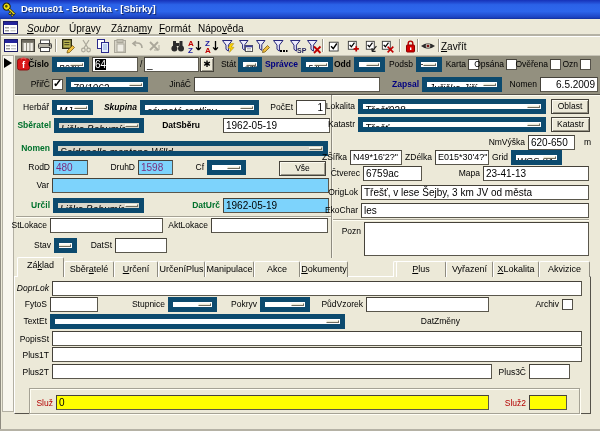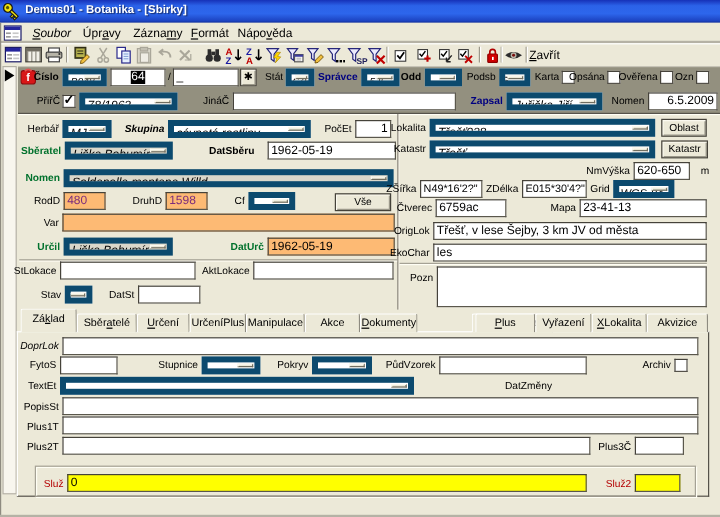--- a/index.html
+++ b/index.html
@@ -3,21 +3,21 @@
 <meta charset="utf-8">
 <style>
 html,body{margin:0;padding:0;}
 #win{position:relative;width:600px;height:431px;background:#ece9d8;font-family:"Liberation Sans",sans-serif;font-size:8.5px;color:#000;overflow:hidden;}
 .lbl{position:absolute;white-space:nowrap;line-height:15px;height:15px;}
 .b{font-weight:bold;}
 .grn{color:#00712c;font-weight:bold;}
 .navy{color:#000080;font-weight:bold;}
 .red{color:#b40000;font-weight:bold;}
 .edit{position:absolute;background:#fff;border:1px solid #5a574c;border-top-color:#45423a;border-left-color:#45423a;height:15px;box-sizing:border-box;line-height:13px;padding:0 2px;white-space:nowrap;overflow:hidden;font-size:10px;}
-.gedit{background:#fdba74;}
+.gedit{background:#7dd3fc;}
 .yedit{background:#ffff00;}
 .combo.gedit{background:#dad7ca;}
 .combo{position:absolute;background:#fff;border:5px solid #0c4a6e;height:15px;box-sizing:border-box;line-height:13px;padding:0 2px;white-space:nowrap;overflow:hidden;font-size:10px;font-style:italic;}
 .arr{position:absolute;top:1px;right:1px;bottom:1px;width:11px;background:#ece9d8;border:1px solid;border-color:#fbf9ef #716e60 #716e60 #fbf9ef;}
 .arr:after{content:"";position:absolute;left:2px;top:4px;border:3px solid transparent;border-top:4px solid #000;}
 .btn{position:absolute;background:#ece9d8;border:1px solid #45423a;box-shadow:inset 1px 1px 0 #fbf9ef,inset -1px -1px 0 #9b988a;height:15px;box-sizing:border-box;text-align:center;line-height:13px;}
 .cb{position:absolute;width:11px;height:11px;background:#fff;border:1px solid #55524a;border-top-color:#45423a;border-left-color:#45423a;box-sizing:border-box;}
 .cb.ck:after{content:"\2713";position:absolute;left:0px;top:-3px;font-size:11px;font-weight:bold;color:#000;}
 .groove{position:absolute;border-top:1px solid #a5a295;box-shadow:0 1px 0 #fffef4;}
 .vline{position:absolute;width:1px;background:#8e8b80;box-shadow:1px 0 0 #f6f4e8;}
@@ -222,21 +222,21 @@
 
 <div style="position:absolute;left:15px;top:55px;width:585px;height:40px;background:#93907f;border-top:1px solid #c6c3b6;border-bottom:1px solid #55524a;box-sizing:border-box;box-shadow:0 1px 0 #fffef4;"></div>
 
 <svg style="position:absolute;left:17px;top:56px" width="13" height="15" viewBox="0 0 14 15">
  <rect x="0.5" y="2.5" width="13" height="12" rx="2.5" fill="#d81718" stroke="#8c0d0e"></rect>
  <path d="M4 3 q3 -3 6 0" fill="none" stroke="#e8504f" stroke-width="1.6"></path>
  <text x="7" y="12" font-family="Liberation Sans" font-size="10" font-weight="bold" fill="#fff" text-anchor="middle">f</text>
 </svg>
 <div class="lbl b" style="right:551px;top:57px;">Číslo</div>
 <div class="combo" style="left:52px;top:57px;width:37px;font-size:8.5px;">B048<span class="arr"></span></div>
-<div class="edit" style="left:92px;top:57px;width:46px;text-align:center;"><span style="background:#000;color:#fff;">64</span></div>
+<div class="edit" style="left:92px;top:57px;width:46px;text-align:left;"><span style="background:#000;color:#fff;">64</span></div>
 <div class="lbl" style="left:140px;top:57px;">/</div>
 <div class="edit" style="left:144px;top:57px;width:55px;">_</div>
 <div class="btn" style="left:200px;top:57px;width:14px;font-size:9px;">✱</div>
 <div class="lbl" style="right:364px;top:57px;">Stát</div>
 <div class="combo" style="left:238px;top:57px;width:24px;font-size:7px;padding:0 1px;">CZE<span class="arr" style="width:8px"></span></div>
 <div class="lbl navy" style="right:302px;top:57px;">Správce</div>
 <div class="combo" style="left:301px;top:57px;width:32px;font-size:8.5px;">5JI<span class="arr"></span></div>
 <div class="lbl b" style="right:249px;top:57px;">Odd</div>
 <div class="combo" style="left:354px;top:57px;width:31px;">_<span class="arr"></span></div>
 <div class="lbl" style="right:187px;top:57px;">Podsb</div>
@@ -267,21 +267,21 @@
 
 <div class="lbl" style="right:551px;top:100px;">Herbář</div>
 <div class="combo" style="left:52px;top:100px;width:41px;">MJ<span class="arr"></span></div>
 <div class="lbl b" style="right:463px;top:100px;font-style:italic;">Skupina</div>
 <div class="combo" style="left:140px;top:100px;width:119px;">cévnaté rostliny<span class="arr"></span></div>
 <div class="lbl" style="right:307px;top:100px;">PočEt</div>
 <div class="edit" style="left:296px;top:100px;width:30px;text-align:right;">1</div>
 
 <div class="lbl grn" style="right:549px;top:118px;">Sběratel</div>
 <div class="combo gedit" style="left:54px;top:118px;width:90px;">Liška Bohumír<span class="arr"></span></div>
-<div class="lbl b" style="right:388px;top:118px;">DatSběru</div>
+<div class="lbl b" style="right:400px;top:118px;">DatSběru</div>
 <div class="edit" style="left:223px;top:118px;width:107px;">1962-05-19</div>
 
 <div class="lbl grn" style="right:550px;top:141px;">Nomen</div>
 <div class="combo gedit" style="left:53px;top:141px;width:275px;">Soldanella montana Willd.<span class="arr"></span></div>
 
 <div class="lbl" style="right:550px;top:160px;">RodD</div>
 <div class="edit gedit" style="left:53px;top:160px;width:35px;color:#7c2d7c;">480</div>
 <div class="lbl" style="right:465px;top:160px;">DruhD</div>
 <div class="edit gedit" style="left:138px;top:160px;width:35px;color:#7c2d7c;">1598</div>
 <div class="lbl" style="right:396px;top:160px;">Cf</div>

